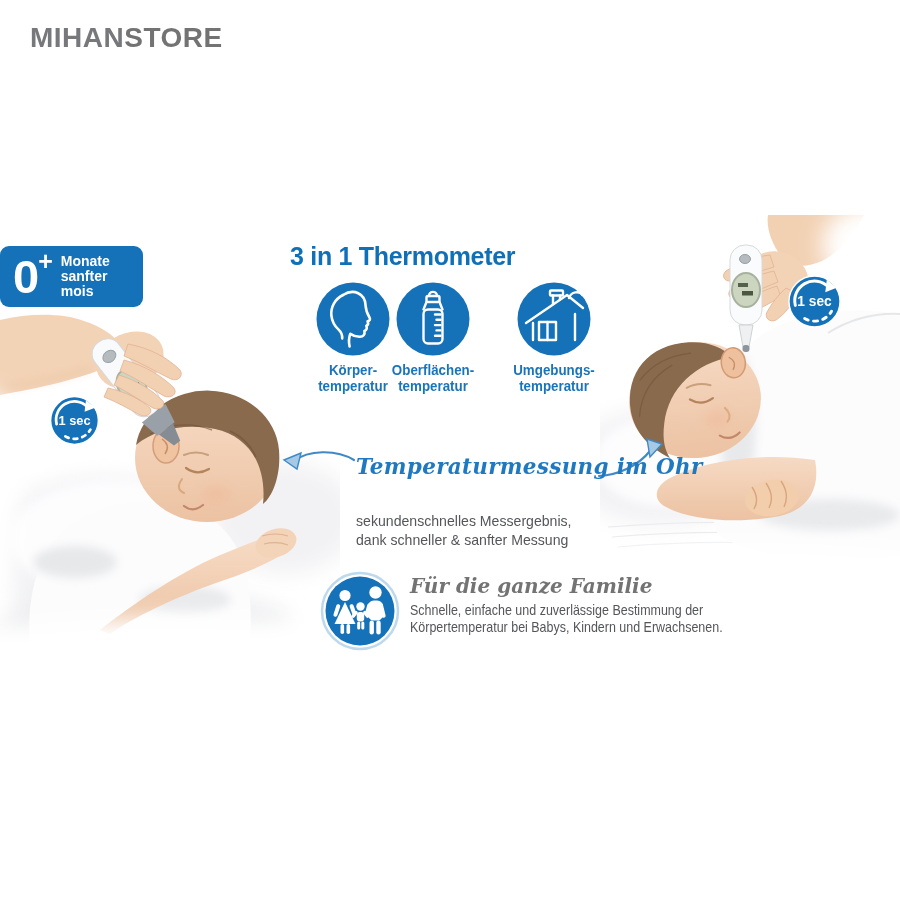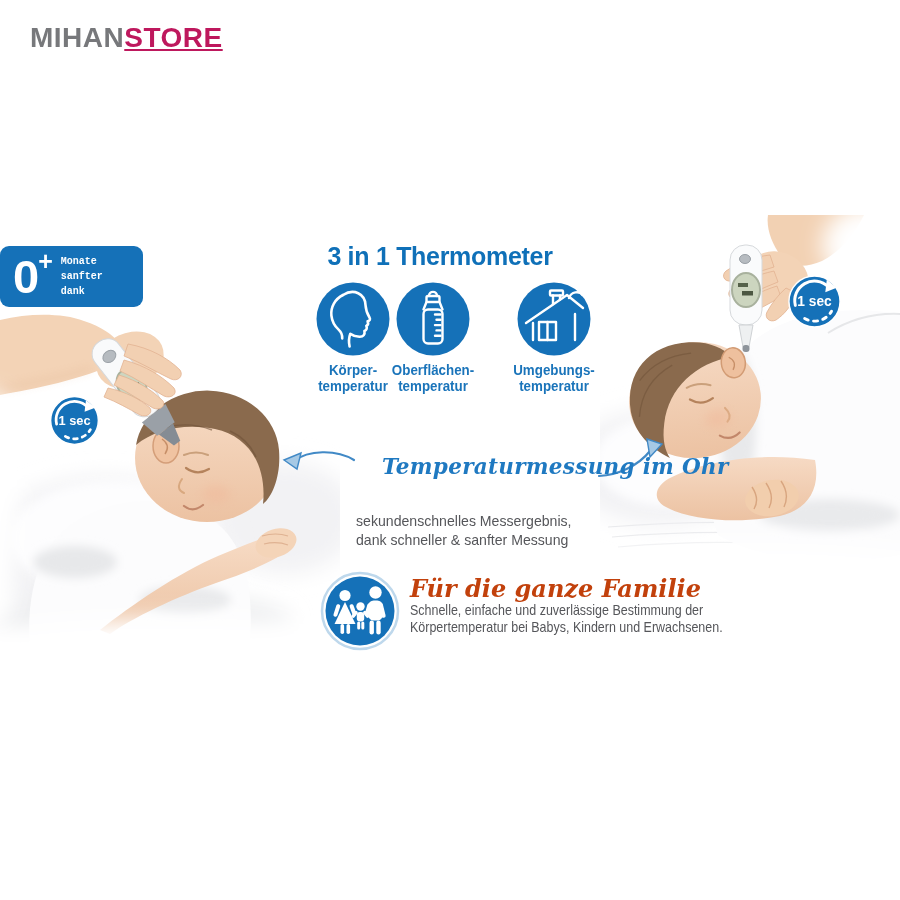--- a/index.html
+++ b/index.html
@@ -1,45 +1,45 @@
 <!DOCTYPE html>
 <html><head>
 <meta charset="utf-8">
 <style>
   html,body{margin:0;padding:0;background:#fff;}
   .canvas{position:relative;width:900px;height:900px;background:#ffffff;overflow:hidden;
           font-family:"Liberation Sans",sans-serif;}
   
   .logo{position:absolute;left:30px;top:22px;font-size:28px;font-weight:bold;letter-spacing:.5px;}
   .logo .part-gray{color:#77787b;}
-  .logo .part-rose{color:#be185d;text-decoration:underline;}
+  .logo .part-rose{color:#737373;}
   
   .age-badge{position:absolute;left:0;top:246px;width:143px;height:61px;background:#1571b8;
              border-radius:9px;display:flex;align-items:center;color:#fff;z-index:6;}
   .age-num{font-size:47px;font-weight:bold;line-height:1;margin-left:13px;letter-spacing:-2px;display:flex;}
   .age-plus{font-size:25px;font-weight:bold;position:relative;top:-4px;left:1px;letter-spacing:0;}
-  .age-lines{margin-left:9px;font-size:10px;font-weight:bold;line-height:15px;font-family:Liberation Mono, monospace;}
-  
-  .heading{position:absolute;left:290px;top:242px;width:300px;text-align:center;color:#0f70b8;
+  .age-lines{margin-left:9px;font-size:14px;font-weight:bold;line-height:15px;}
+  
+  .heading{position:absolute;left:290px;top:242px;width:300px;color:#0f70b8;
            font-size:25px;font-weight:bold;letter-spacing:-.3px;z-index:5;}
   
   .feature{position:absolute;top:282px;width:92px;text-align:center;z-index:5;}
   .feature svg{display:block;margin:0 auto;}
   .feature-label{margin-top:6px;color:#1a74ba;font-weight:bold;font-size:14.5px;line-height:16px;
                  transform:scaleX(.92);}
   
   .script-title{position:absolute;left:356px;top:452px;font-family:"DejaVu Serif",serif;
                 font-style:italic;font-weight:bold;color:#1f79c1;font-size:21.5px;line-height:30px;
-                letter-spacing:.3px;z-index:6;margin-left:26px;}
+                letter-spacing:.3px;z-index:6;}
   .sub-text{position:absolute;left:356px;top:511px;color:#55565a;font-size:15px;line-height:19px;
             transform:scaleX(.94);transform-origin:left top;z-index:6;}
   
   .family-icon{position:absolute;left:320px;top:571px;z-index:6;}
   .family-title{position:absolute;left:410px;top:574px;font-family:"DejaVu Serif",serif;
-                font-style:italic;font-weight:bold;color:#c2410c;font-size:24px;z-index:6;}
+                font-style:italic;font-weight:bold;color:#737373;font-size:20px;z-index:6;}
   .family-text{position:absolute;left:410px;top:602px;color:#55565a;font-size:14.5px;line-height:16.5px;
                transform:scaleX(.86);transform-origin:left top;z-index:6;}
   
   .scene-left{position:absolute;left:0;top:300px;z-index:1;}
   .scene-right{position:absolute;left:600px;top:215px;z-index:1;}
   
   .sec-badge-left{position:absolute;left:47px;top:393px;z-index:7;}
   .sec-badge-right{position:absolute;left:785px;top:272px;z-index:7;}
   .sec-text{font-family:"Liberation Sans",sans-serif;font-weight:bold;font-size:14px;fill:#fff;}
   
@@ -213,21 +213,21 @@
   </div>
 
   <div class="age-badge">
     <div class="age-num">
       <span>0</span>
         <span class="age-plus">+</span>
     </div>
     <div class="age-lines">
       <div>Monate</div>
       <div>sanfter</div>
-      <div>dank</div>
+      <div>mois</div>
     </div>
   </div>
 
   <div class="heading">3 in 1 Thermometer</div>
 
   <div class="feature" style="left:307px;">
     <svg width="74" height="74" viewBox="0 0 74 74">
       <circle cx="37" cy="37" r="36.5" fill="#1571b8"></circle>
       <g stroke="#fff" stroke-width="2.6" fill="none" stroke-linecap="round" stroke-linejoin="round">
         <path d="M27,13 C38,6 49,12 49.5,23 C49.8,28 51,31.5 53.5,35.5 C54.6,37.3 53.8,38.6 51.6,39.2 C52.6,41.4 52.2,43 50.3,44 C51.3,46 50.8,48 48.4,49 C49.2,52.5 47.4,55 43.4,54.8 C40.2,54.6 37,53.6 34.3,51.8 C32.8,55.8 32.6,60 33.6,64.5"></path>

